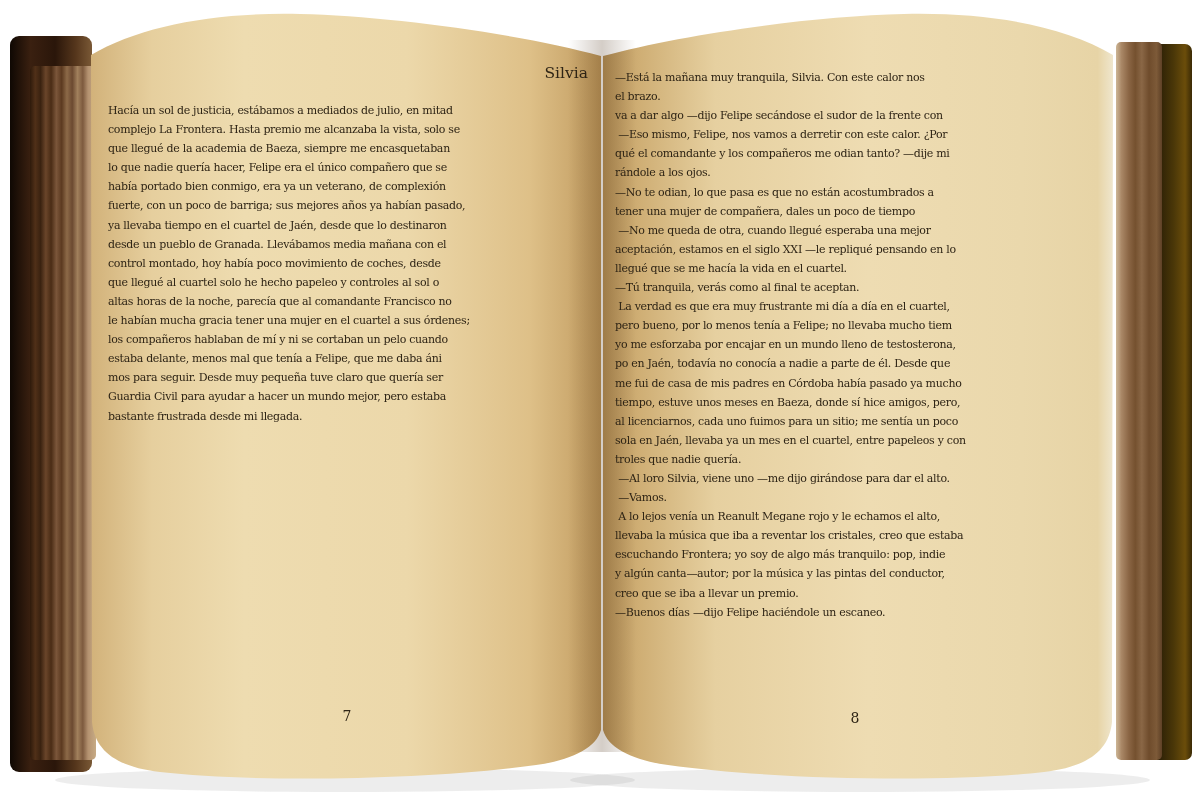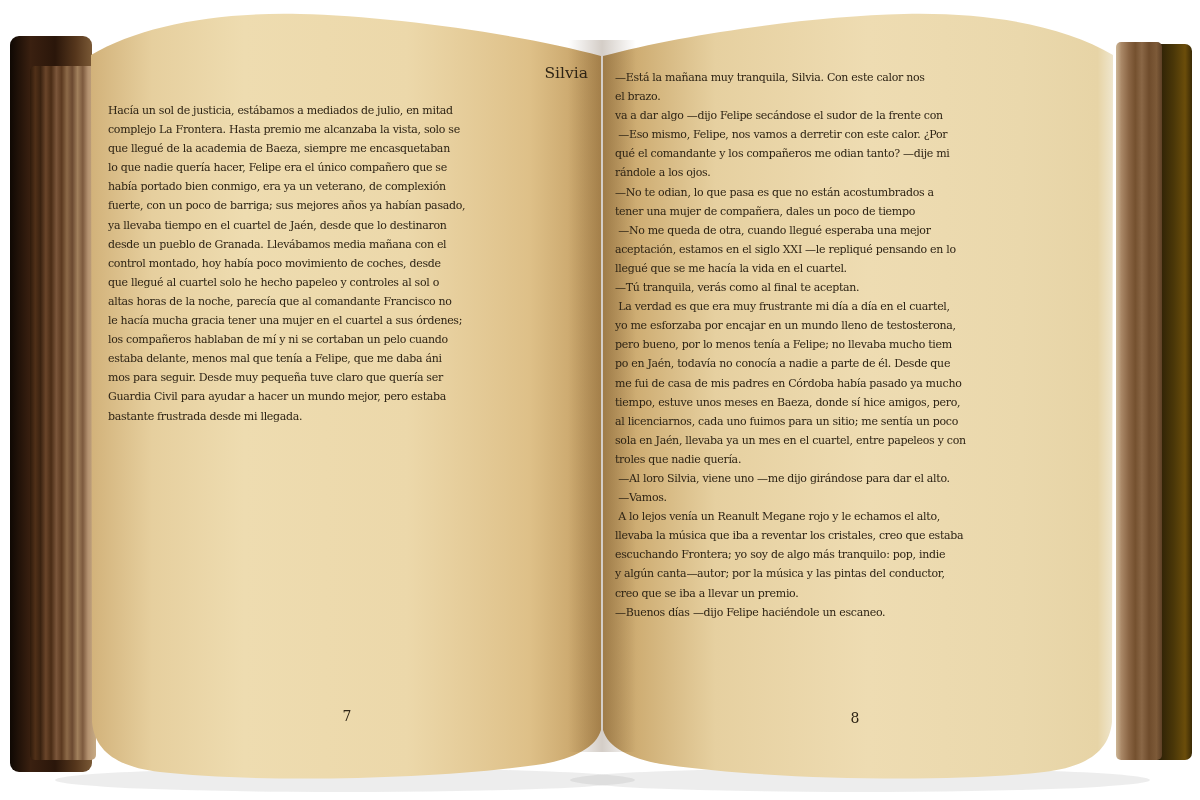--- a/index.html
+++ b/index.html
@@ -150,21 +150,21 @@
       <div class="line">complejo La Frontera. Hasta premio me alcanzaba la vista, solo se</div>
       <div class="line">que llegué de la academia de Baeza, siempre me encasquetaban</div>
       <div class="line">lo que nadie quería hacer, Felipe era el único compañero que se</div>
       <div class="line">había portado bien conmigo, era ya un veterano, de complexión</div>
       <div class="line">fuerte, con un poco de barriga; sus mejores años ya habían pasado,</div>
       <div class="line">ya llevaba tiempo en el cuartel de Jaén, desde que lo destinaron</div>
       <div class="line">desde un pueblo de Granada. Llevábamos media mañana con el</div>
       <div class="line">control montado, hoy había poco movimiento de coches, desde</div>
       <div class="line">que llegué al cuartel solo he hecho papeleo y controles al sol o</div>
       <div class="line">altas horas de la noche, parecía que al comandante Francisco no</div>
-      <div class="line">le hacía mucha gracia tener una mujer en el cuartel a sus órdenes;</div>
+      <div class="line">le habían mucha gracia tener una mujer en el cuartel a sus órdenes;</div>
       <div class="line">los compañeros hablaban de mí y ni se cortaban un pelo cuando</div>
       <div class="line">estaba delante, menos mal que tenía a Felipe, que me daba áni</div>
       <div class="line">mos para seguir. Desde muy pequeña tuve claro que quería ser</div>
       <div class="line">Guardia Civil para ayudar a hacer un mundo mejor, pero estaba</div>
       <div class="line">bastante frustrada desde mi llegada.</div>
     </div>
 
   <div id="left-number" class="page-number">7</div>
 
   <div id="right-text" class="txt">
@@ -174,22 +174,22 @@
       <div class="line"> —Eso mismo, Felipe, nos vamos a derretir con este calor. ¿Por</div>
       <div class="line">qué el comandante y los compañeros me odian tanto? —dije mi</div>
       <div class="line">rándole a los ojos.</div>
       <div class="line">—No te odian, lo que pasa es que no están acostumbrados a</div>
       <div class="line">tener una mujer de compañera, dales un poco de tiempo</div>
       <div class="line"> —No me queda de otra, cuando llegué esperaba una mejor</div>
       <div class="line">aceptación, estamos en el siglo XXI —le repliqué pensando en lo</div>
       <div class="line">llegué que se me hacía la vida en el cuartel.</div>
       <div class="line">—Tú tranquila, verás como al final te aceptan.</div>
       <div class="line"> La verdad es que era muy frustrante mi día a día en el cuartel,</div>
+      <div class="line">pero bueno, por lo menos tenía a Felipe; no llevaba mucho tiem</div>
       <div class="line">yo me esforzaba por encajar en un mundo lleno de testosterona,</div>
-      <div class="line">pero bueno, por lo menos tenía a Felipe; no llevaba mucho tiem</div>
       <div class="line">po en Jaén, todavía no conocía a nadie a parte de él. Desde que</div>
       <div class="line">me fui de casa de mis padres en Córdoba había pasado ya mucho</div>
       <div class="line">tiempo, estuve unos meses en Baeza, donde sí hice amigos, pero,</div>
       <div class="line">al licenciarnos, cada uno fuimos para un sitio; me sentía un poco</div>
       <div class="line">sola en Jaén, llevaba ya un mes en el cuartel, entre papeleos y con</div>
       <div class="line">troles que nadie quería.</div>
       <div class="line"> —Al loro Silvia, viene uno —me dijo girándose para dar el alto.</div>
       <div class="line"> —Vamos.</div>
       <div class="line"> A lo lejos venía un Reanult Megane rojo y le echamos el alto,</div>
       <div class="line">llevaba la música que iba a reventar los cristales, creo que estaba</div>

